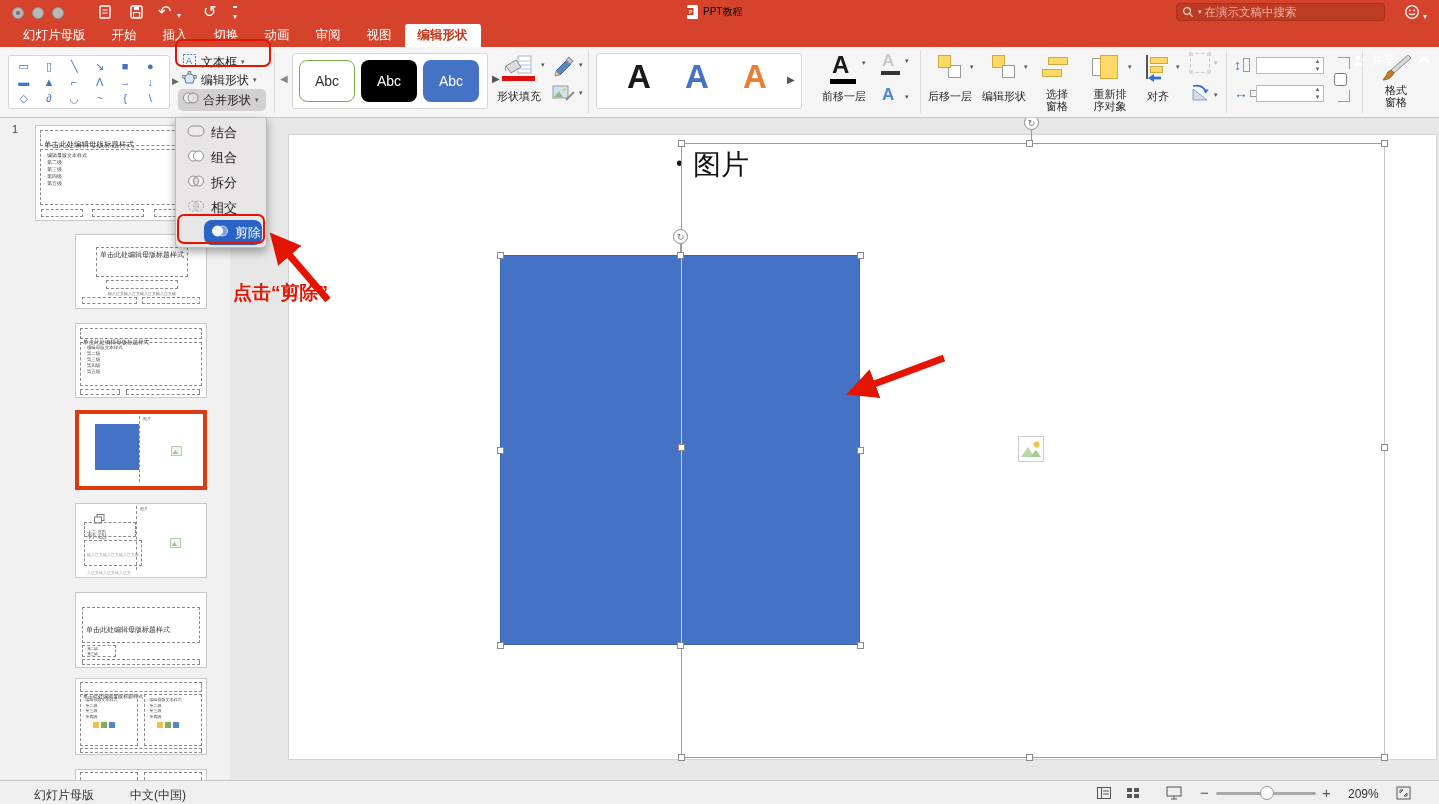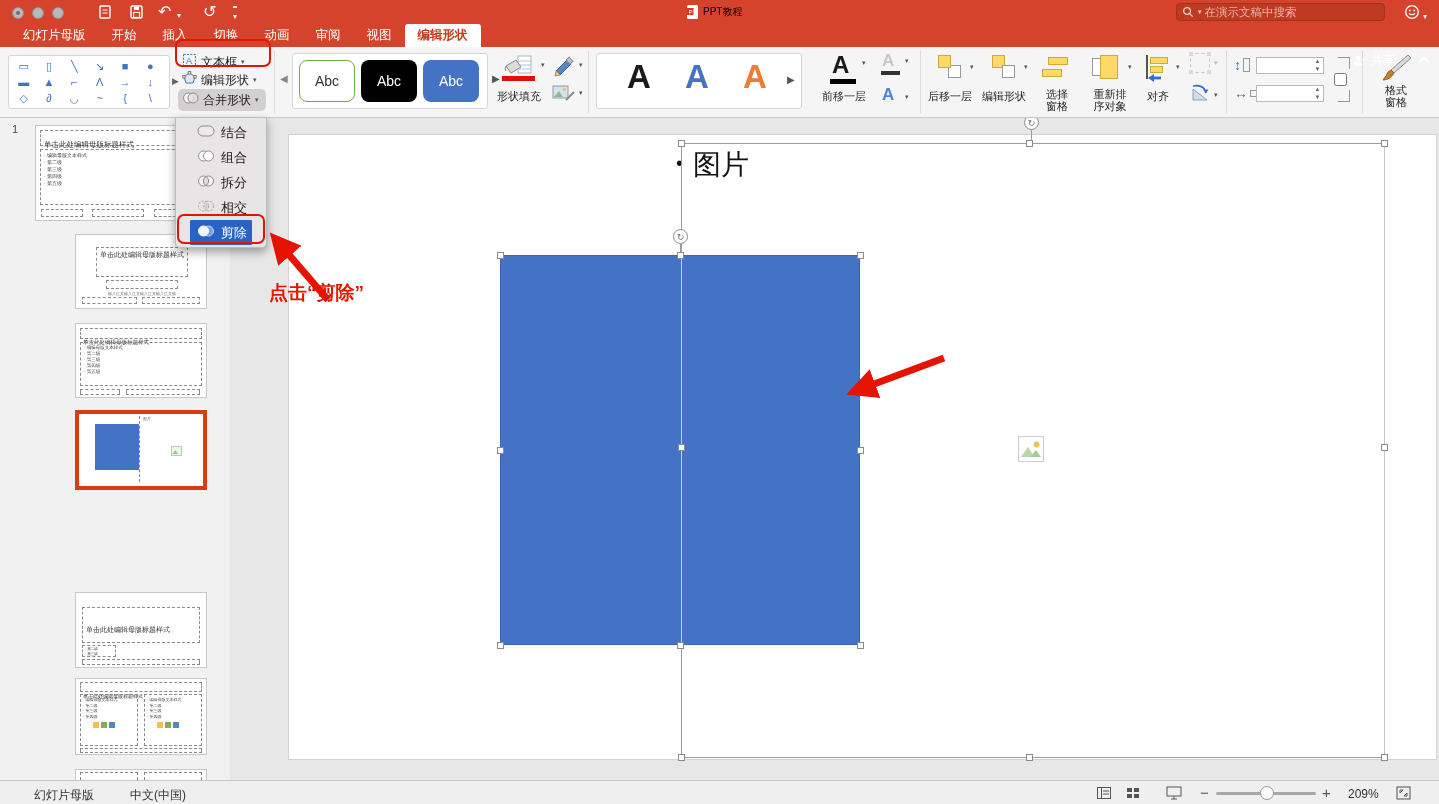--- a/index.html
+++ b/index.html
@@ -41,23 +41,23 @@
   .dash { border:1px dashed #8a8a8a; }
   .tt { color:#333; overflow:hidden; white-space:nowrap; }
   .ol-line { font-size:5px; line-height:7px; color:#444; white-space:nowrap; }
   .ol-line::before { content:"· "; }
   .micro { font-size:4px; line-height:5px; color:#666; }
   
   .sline { position:absolute; background:#9d9d9d; z-index:25; }
   .hdl { position:absolute; width:7px; height:7px; background:#fff; border:1px solid #8b8b8b; z-index:30; }
   .rot { position:absolute; width:15px; height:15px; border-radius:50%; background:#fff; border:1px solid #8b8b8b; z-index:30; font-size:9px; color:#777; display:flex; align-items:center; justify-content:center; }
   
-  .menu { position:absolute; left:175px; top:117px; width:92px; background:#e7e5e5; border:1px solid #bdbcbc; border-radius:0 0 5px 5px; box-shadow:0 4px 10px rgba(0,0,0,.35); z-index:70; padding:2px 14px; }
+  .menu { position:absolute; left:175px; top:117px; width:92px; background:#e7e5e5; border:1px solid #bdbcbc; border-radius:0 0 5px 5px; box-shadow:0 4px 10px rgba(0,0,0,.35); z-index:70; padding:2px 4px; }
   .mi { height:25px; display:flex; align-items:center; gap:6px; padding-left:7px; font-size:13px; color:#1a1a1a; cursor:default; }
-  .mi.sel { background:var(--menu-select-blue); color:#fff; border-radius:1px; }
+  .mi.sel { background:var(--menu-select-blue); color:#fff; border-radius:8px;margin-left:24px; }
   .ring { position:absolute; border:2.5px solid var(--annotation-red); border-radius:7px; z-index:75; pointer-events:none; }
   .callout { position:absolute; color:var(--annotation-red); font-weight:bold; z-index:58; white-space:nowrap; }
   
   .statusbar { position:absolute; left:0; top:780px; width:1439px; height:24px; background:#efefef; border-top:1px solid #c9c8c8; z-index:62; font-size:12px; color:#333; }
   .watermark { position:absolute; left:1022px; top:736px; z-index:55; font-size:37px; font-weight:bold; color:#ebebeb; letter-spacing:1px;
     text-shadow:-1px -1px 0 #444, 1px -1px 0 #333, -1px 1px 0 #333, 2px 2px 1px #111; }
 </style>
 </head>
 <body>
 
@@ -415,20 +415,36 @@
     <div class="abs" style="left:60px;top:2px;width:1px;height:66px;border-left:1px dashed #8a8a8a"></div>
     <span class="abs micro" style="left:64px;top:2px">图片</span>
     <div class="abs" style="left:16px;top:10px;width:44px;height:46px;background:var(--accent-blue)"></div>
     <span class="abs" style="left:92px;top:28px">
       <svg width="11" height="10" viewBox="0 0 11 10">
           <rect x="0.5" y="0.5" width="10" height="9" fill="#eef6ea" stroke="#b5cfae"></rect>
           <path d="M1.5 8 L4.5 4 L7 8 Z" fill="#9cc48f"></path>
         </svg></span>
   </div>
 
+  <div class="thumb" style="left:75px;top:503px;width:132px;height:75px;z-index:5">
+    <span class="abs" style="left:18px;top:6px">
+      <svg width="11" height="10" viewBox="0 0 11 10">
+          <rect x="3" y="0.5" width="7" height="6" fill="#fff" stroke="#777"></rect>
+          <rect x="0.5" y="3" width="7" height="6" fill="#fff" stroke="#777"></rect>
+        </svg></span>
+    <div class="abs" style="left:60px;top:2px;width:1px;height:64px;border-left:1px dashed #8a8a8a"></div>
+    <span class="abs micro" style="left:64px;top:2px">图片</span>
+    <div class="dash abs" style="left:8px;top:18px;width:52px;height:15px;padding:1px 2px"><span style="font-size:10px;color:#888">标题</span></div>
+    <div class="dash abs" style="left:8px;top:36px;width:58px;height:26px;padding:1px 2px"><span class="micro" style="color:#999">输入正文输入正文输入正文输入正文输入正文输入正文</span></div>
+    <span class="abs" style="left:94px;top:30px">
+      <svg width="11" height="10" viewBox="0 0 11 10">
+          <rect x="0.5" y="0.5" width="10" height="9" fill="#eef6ea" stroke="#b5cfae"></rect>
+          <path d="M1.5 8 L4.5 4 L7 8 Z" fill="#9cc48f"></path>
+        </svg></span>
+  </div>
 
   <div class="thumb" style="left:75px;top:592px;width:132px;height:76px;z-index:5">
     <div class="dash abs" style="left:6px;top:14px;width:118px;height:36px;padding:10px 3px 2px 3px">
       <span class="tt" style="font-size:7px">单击此处编辑母版标题样式</span>
     </div>
     <div class="dash abs" style="left:6px;top:52px;width:34px;height:12px;padding:1px 2px">
       <div class="ol-line" style="font-size:3.5px;line-height:4.5px">第二级</div>
       <div class="ol-line" style="font-size:3.5px;line-height:4.5px">第三级</div>
     </div>
     <div class="dash abs" style="left:6px;top:66px;width:118px;height:6px"></div>
@@ -552,21 +568,21 @@
   <div class="ring" style="left:177px;top:214px;width:88px;height:30px;z-index:75"></div>
 
   <svg class="abs" style="left:262px;top:226px;z-index:58" width="78" height="84">
     <defs>
         <marker id="ah1" markerWidth="4.4" markerHeight="4.4" refX="2.6" refY="2.2" orient="auto">
           <path d="M0,0 L4.4,2.2 L0,4.4 Z" fill="#e51400"></path>
         </marker>
       </defs>
     <line x1="66" y1="74" x2="16" y2="16" stroke="#e51400" stroke-width="7" marker-end="url(#ah1)"></line>
   </svg>
-  <div class="callout" style="left:269px;top:280px;font-size:19px">点击“剪除”</div>
+  <div class="callout" style="left:233px;top:280px;font-size:19px">点击“剪除”</div>
 
   <svg class="abs" style="left:836px;top:346px;z-index:58" width="118" height="58">
     <defs>
         <marker id="ah2" markerWidth="4.4" markerHeight="4.4" refX="2.6" refY="2.2" orient="auto">
           <path d="M0,0 L4.4,2.2 L0,4.4 Z" fill="#e51400"></path>
         </marker>
       </defs>
     <line x1="108" y1="12" x2="22" y2="44" stroke="#e51400" stroke-width="7" marker-end="url(#ah2)"></line>
   </svg>
 

